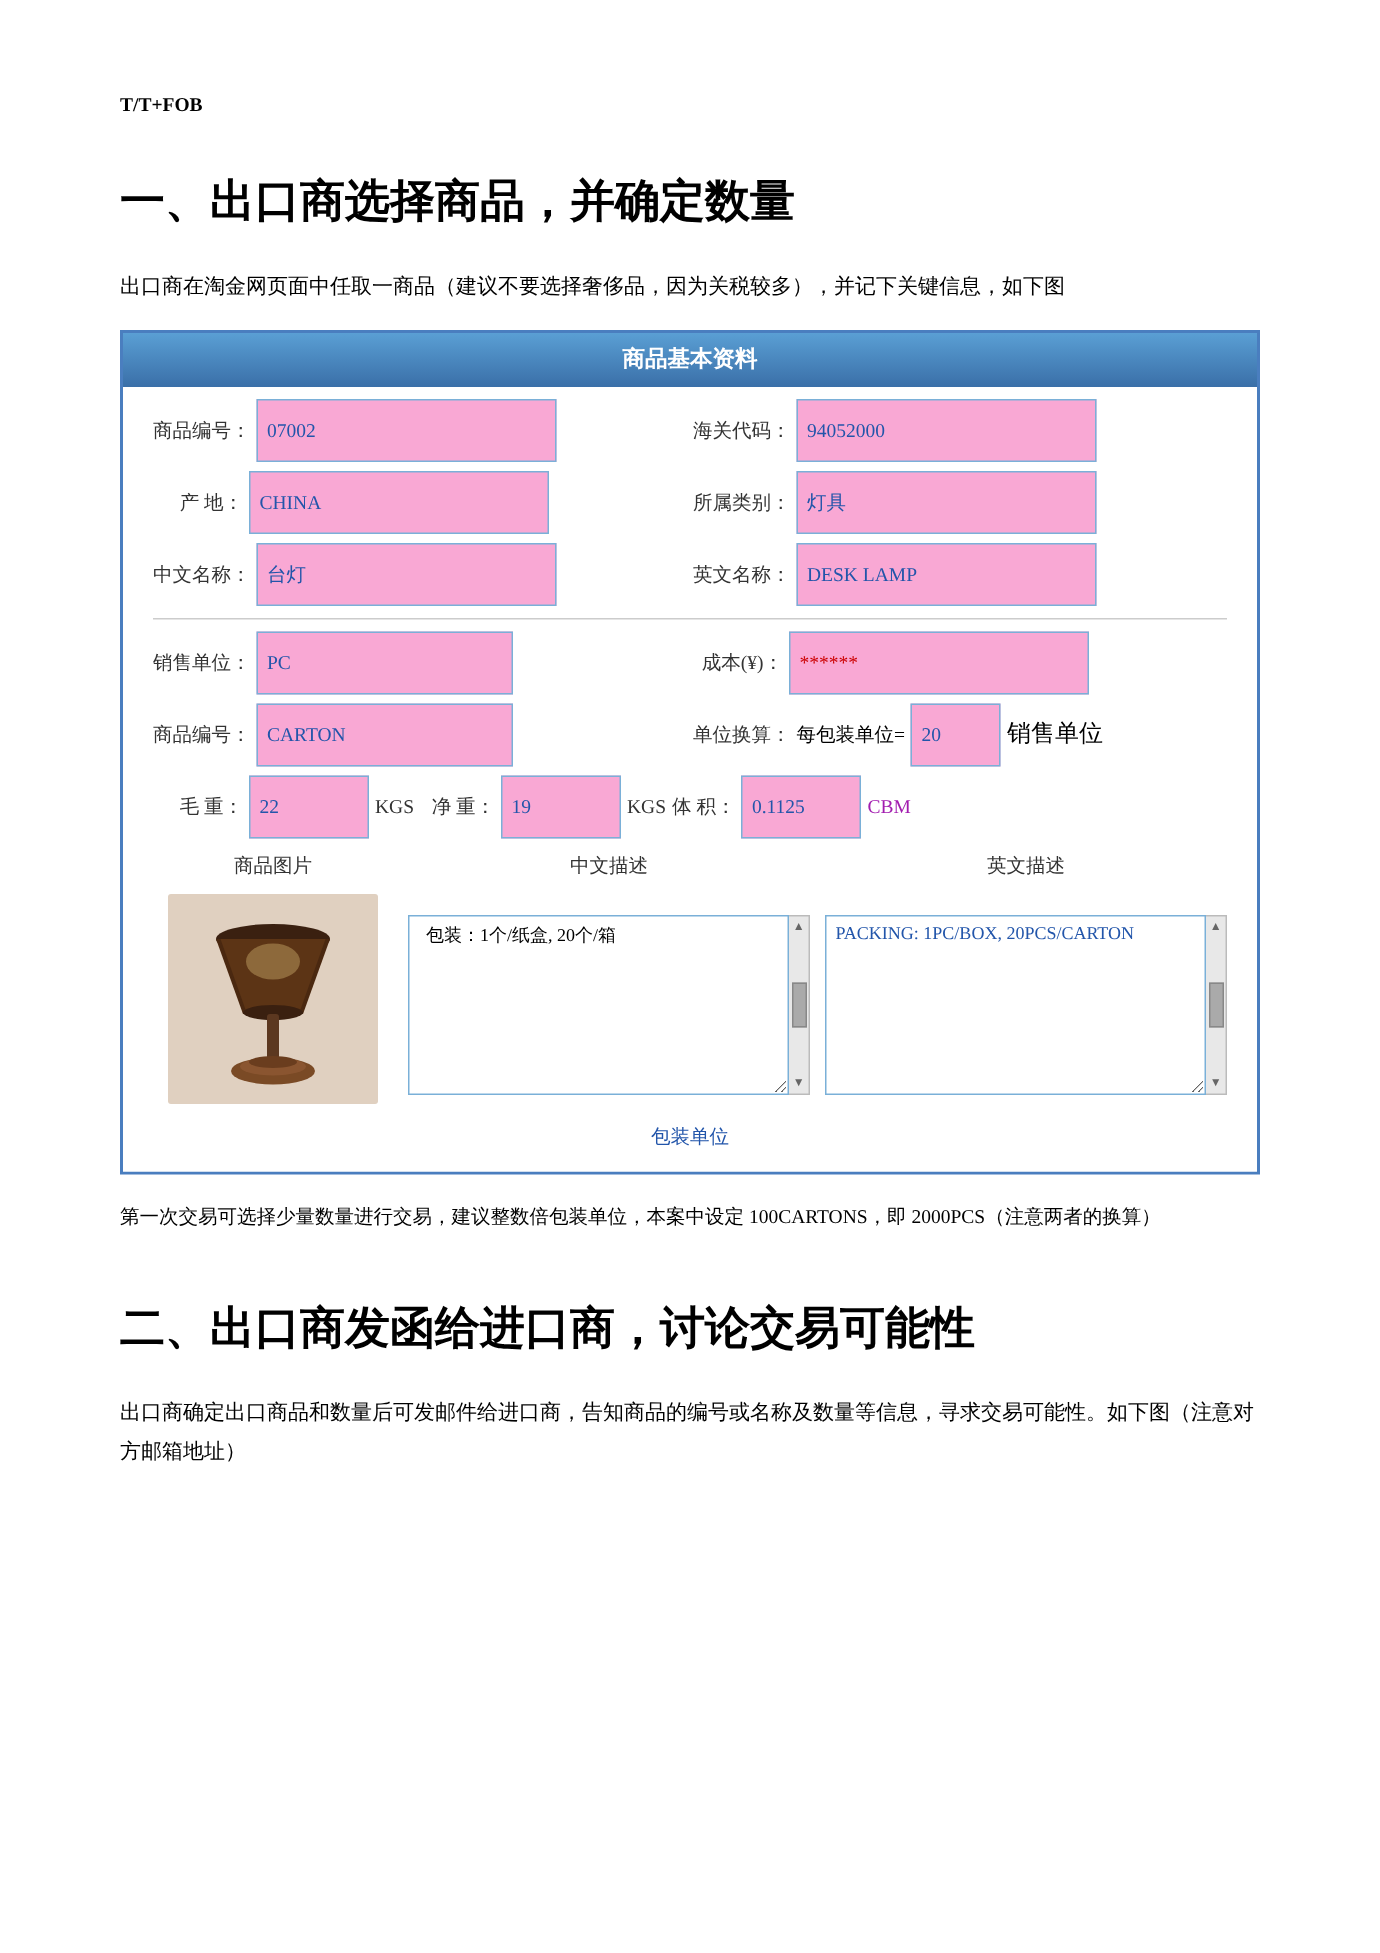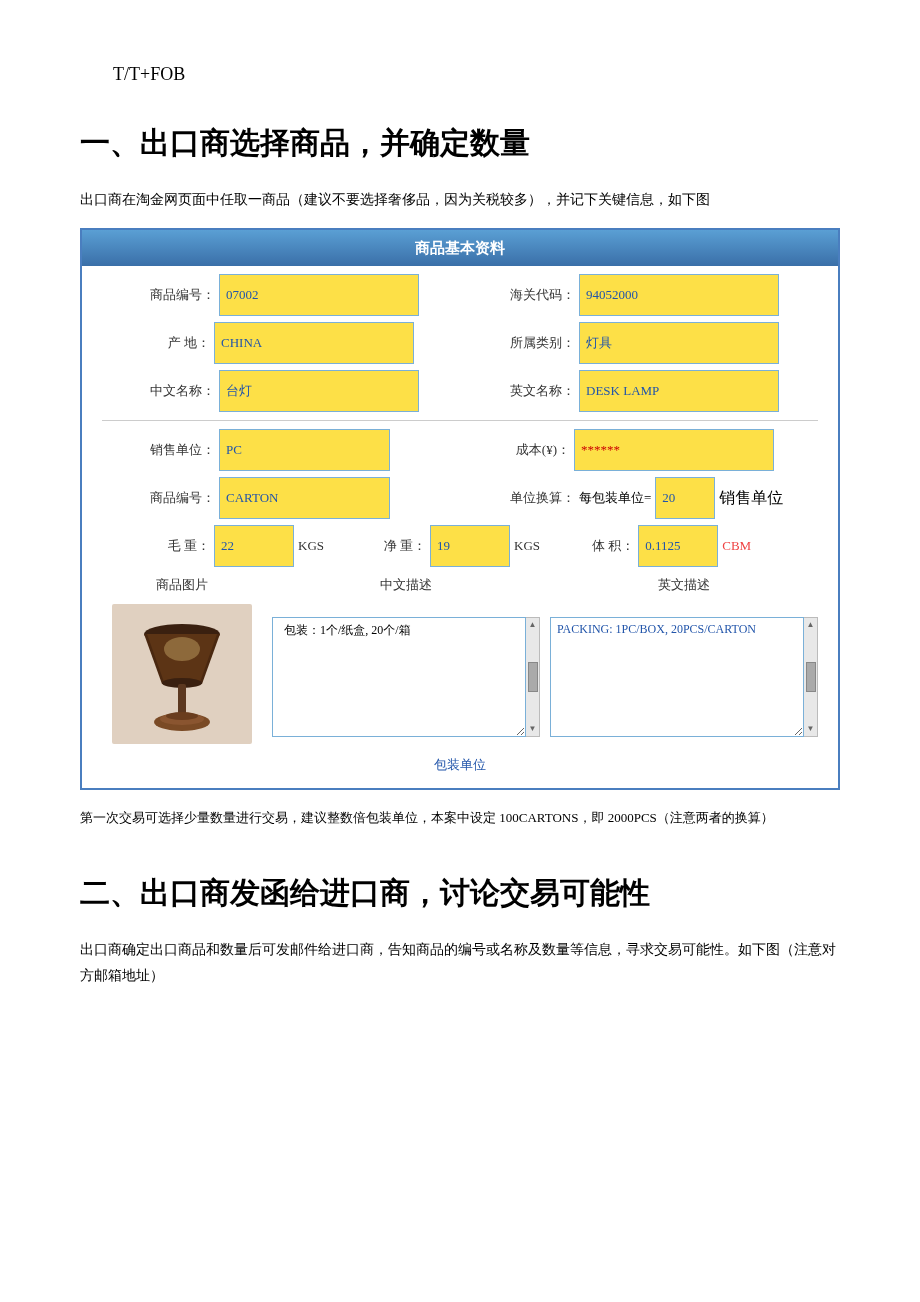--- a/index.html
+++ b/index.html
@@ -8,24 +8,23 @@
       background: #fff;
       color: #000;
       width: 920px;
       min-height: 1302px;
       padding: 60px 80px;
       font-size: 14px;
       line-height: 1.6;
     }
 
     .title-small {
-      font-size: 18px;
-      font-weight: normal;
+      font-size: 13px;
+      font-weight: bold;
       margin-bottom: 30px;
-      margin-left: 33px;
     }
 
     .section-title {
       font-size: 30px;
       font-weight: bold;
       color: #000;
       margin-bottom: 20px;
       margin-top: 10px;
     }
 
@@ -56,26 +55,25 @@
       background: #fff;
       padding: 8px 20px;
     }
 
     .field-label {
       color: #333;
       font-size: 13px;
       white-space: nowrap;
       min-width: 60px;
       text-align: right;
-      margin-left: 48px;
     }
 
     .field-input {
       border: 1px solid #7ab0d8;
-      background: #fde047;
+      background: #f9a8d4;
       padding: 20px 6px;
       font-size: 13px;
       color: #000;
       height: 22px;
       font-family: inherit;
     }
 
     .field-input.wide { width: 200px; }
     .field-input.medium { width: 171px; }
     .field-input.short { width: 80px; }
@@ -289,21 +287,21 @@
 
     <div class="weight-row">
       <span class="field-label">毛    重：</span>
       <input class="field-input short blue-text" type="text" value="22" style="">
       <span style="font-size:13px;color:#333;">KGS</span>
       <span class="field-label" style="min-width:50px;">净    重：</span>
       <input class="field-input short blue-text" type="text" value="19" style="">
       <span style="font-size:13px;color:#333;">KGS</span>
       <span class="field-label" style="min-width:40px;">体    积：</span>
       <input class="field-input short blue-text" type="text" value="0.1125" style="">
-      <span style="font-size:13px;color:#ef4444;">CBM</span>
+      <span style="font-size:13px;color:#a21caf;">CBM</span>
     </div>
 
     <div class="desc-section" style="margin-bottom:0;">
       <div class="product-image-box">
         <div class="desc-label">商品图片</div>
       </div>
       <div style="flex:1;">
         <div class="desc-label">中文描述</div>
       </div>
       <div style="flex:1;">

